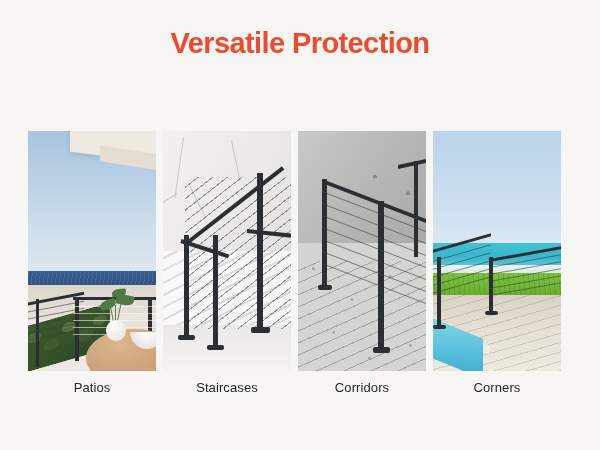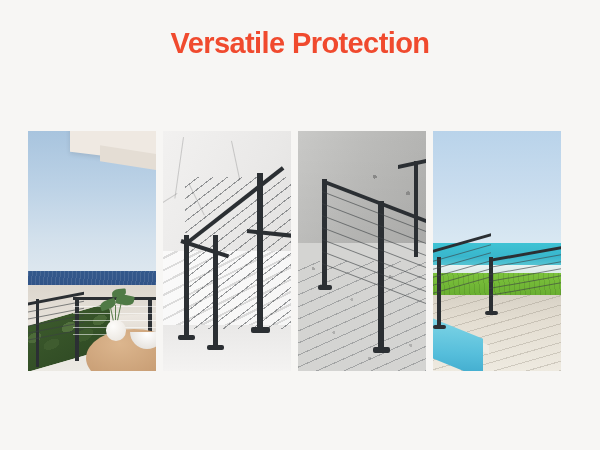--- a/index.html
+++ b/index.html
@@ -369,14 +369,20 @@
         <div class="cable" style="left:56px;top:136px;width:80px;transform:skewY(-10deg);transform-origin:left top;"></div>
         <div class="cable" style="left:56px;top:143px;width:80px;transform:skewY(-10deg);transform-origin:left top;"></div>
         <div class="cable" style="left:56px;top:150px;width:80px;transform:skewY(-10deg);transform-origin:left top;"></div>
         <div class="cable" style="left:56px;top:157px;width:80px;transform:skewY(-10deg);transform-origin:left top;"></div>
         <div class="cable" style="left:56px;top:164px;width:80px;transform:skewY(-10deg);transform-origin:left top;"></div>
       </div>
     </div>
 
   </div>
 
+  <div class="captions">
+    <div class="caption">Patios</div>
+    <div class="caption">Staircases</div>
+    <div class="caption">Corridors</div>
+    <div class="caption">Corners</div>
+  </div>
 
 </div>
 
 </body></html>

